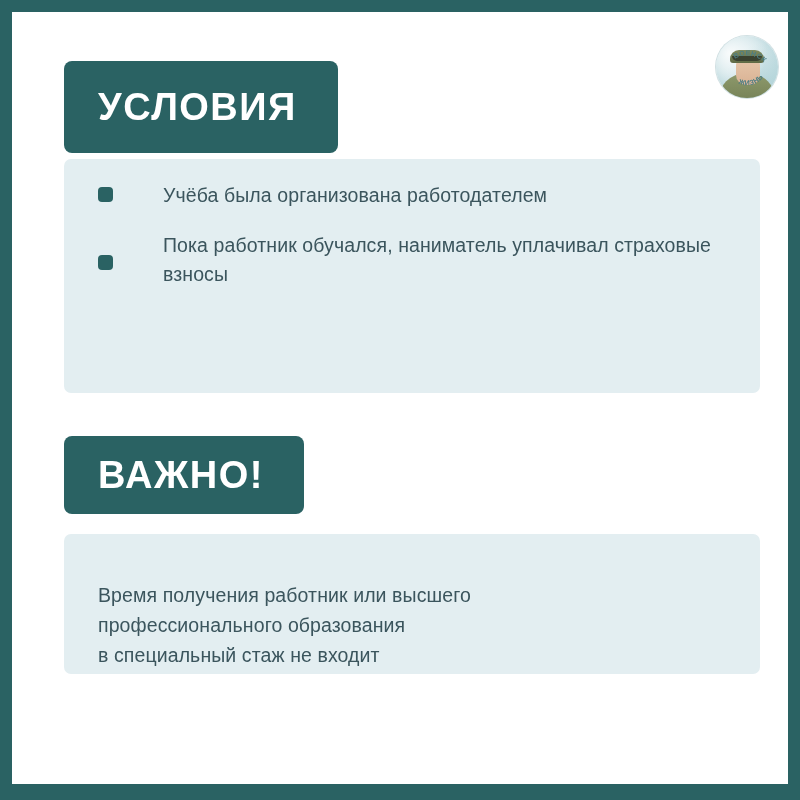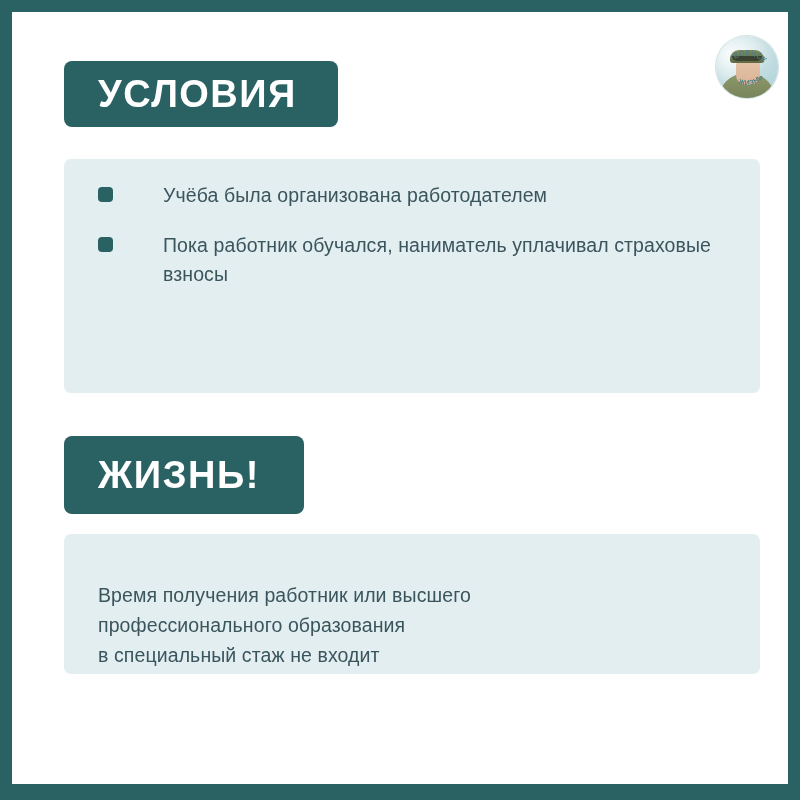--- a/index.html
+++ b/index.html
@@ -121,21 +121,21 @@
     font-weight: bold;
     font-size: 38px;
     letter-spacing: 1.5px;
     line-height: 1;
     white-space: nowrap;
   }
   #badge-conditions {
     left: 52px;
     top: 49px;
     width: 274px;
-    height: 66px;
+    height: 92px;
     padding-left: 34px;
   }
   #badge-important {
     left: 52px;
     top: 424px;
     width: 240px;
     height: 78px;
     padding-left: 34px;
   }
 
@@ -168,20 +168,21 @@
     padding: 0;
   }
   .bullet-item {
     display: flex;
     align-items: flex-start;
     margin-bottom: 22px;
     gap: 28px;
   }
   .bullet-item:last-child {
     margin-bottom: 0;
+    align-items: center;
   }
   .bullet-marker {
     flex: 0 0 auto;
     width: 15px;
     height: 15px;
     border-radius: 4px;
     background: #2a6263;
     margin-top: 6px;
     margin-right: 22px;
   }
@@ -235,21 +236,21 @@
           <span class="bullet-text">Учёба была организована работодателем</span>
         </li>
         <li class="bullet-item">
           <span class="bullet-marker"></span>
           <span class="bullet-text">Пока работник обучался, наниматель уплачивал страховые взносы</span>
         </li>
       </ul>
     </div>
 
     <div class="badge" id="badge-important">
-      <span class="badge-label">ЖИЗНЬ!</span>
+      <span class="badge-label">ВАЖНО!</span>
     </div>
 
     <div class="panel" id="panel-important">
       <p class="note-text">Время получения работник или высшего
 профессионального образования
 в специальный стаж не входит</p>
     </div>
 
   </div>
 </div>

